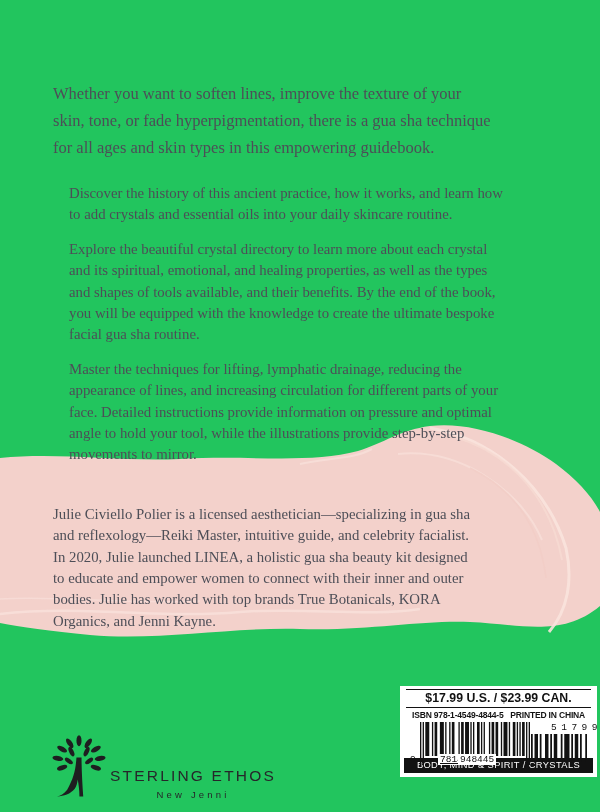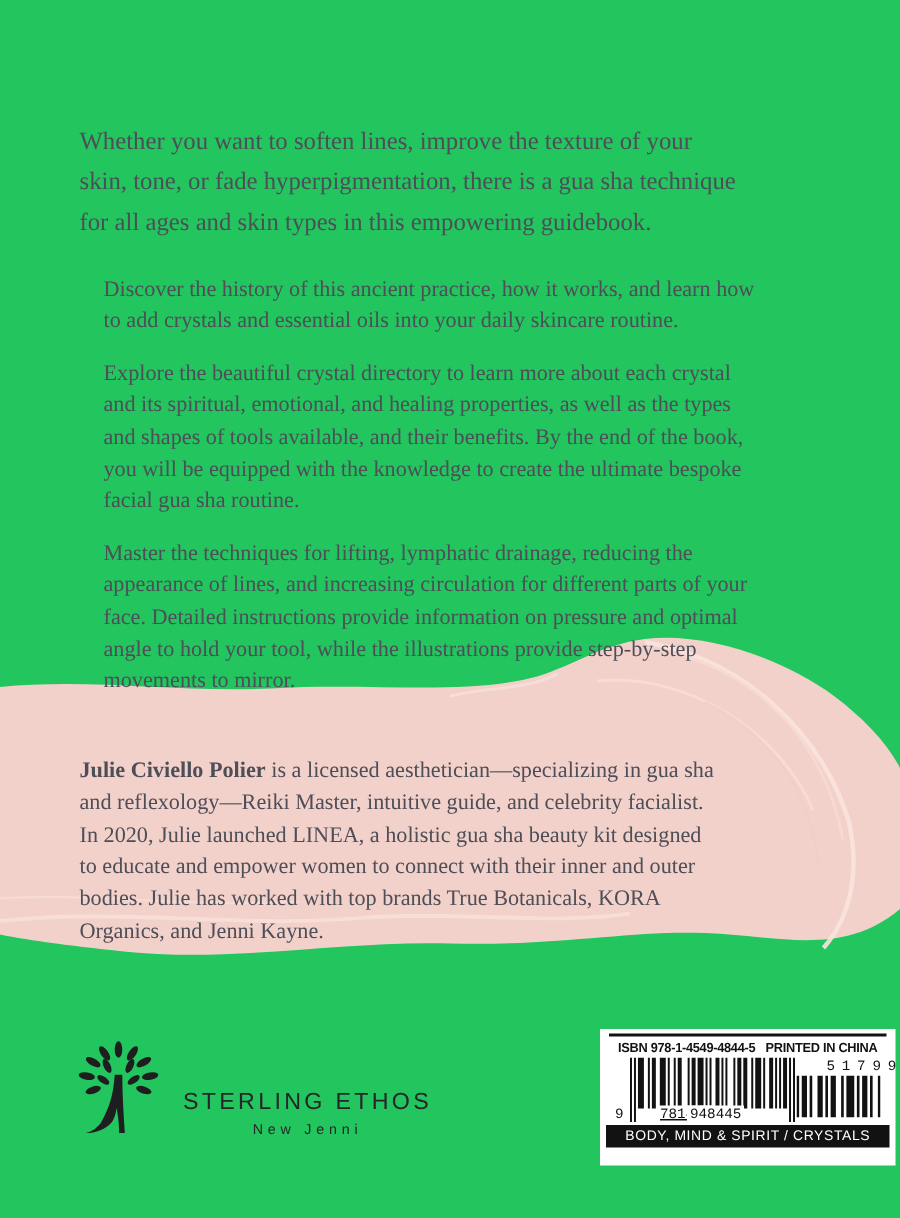--- a/index.html
+++ b/index.html
@@ -7,23 +7,23 @@
   .cover{position:relative;width:600px;height:812px;background:#22c55e;overflow:hidden;}
 
   .swoosh{position:absolute;left:0;top:408px;width:600px;height:280px;}
 
   .blurb{position:absolute;left:53px;top:80px;width:505px;color:#4d4e57;}
   .headline{font-size:16.5px;line-height:27px;white-space:pre-line;margin:0 0 22px 0;}
   .para{font-size:14.8px;line-height:21.4px;white-space:pre-line;margin:0 0 13px 16px;}
 
   .bio{position:absolute;left:53px;top:489px;width:460px;color:#4d4e57;
        font-size:14.8px;line-height:21.4px;white-space:pre-line;}
-  .bio .author{font-weight:700;text-align:right;}
+  .bio .author{font-weight:400;text-align:right;}
 
-  .publisher{position:absolute;left:52px;top:694px;display:flex;align-items:flex-start;gap:12px;}
+  .publisher{position:absolute;left:52px;top:735px;display:flex;align-items:flex-start;}
   .pub-text{display:flex;flex-direction:column;align-items:center;margin-left:4px;margin-top:32px;}
   .pub-name{font-family:"Liberation Sans",sans-serif;font-size:15.5px;letter-spacing:2.2px;
             color:#26262a;white-space:nowrap;}
   .pub-city{font-family:"Liberation Sans",sans-serif;font-size:9.5px;letter-spacing:3.2px;
             color:#26262a;margin-top:4px;white-space:nowrap;}
 
   .barcode-box{position:absolute;left:400px;top:686px;width:197px;height:91px;background:#ffffff;
                display:flex;flex-direction:column;font-family:"Liberation Sans",sans-serif;}
   .bb-rule{border-top:1.5px solid #121212;margin:0 6px;}
   .bb-rule.top{margin-top:3px;}
@@ -116,20 +116,21 @@
       </svg>
     </span>
     <span class="pub-text">
       <span class="pub-name">STERLING ETHOS</span>
       <span class="pub-city">New Jenni</span>
     </span>
   </div>
 
   <div class="barcode-box">
     <div class="bb-rule top"></div>
+    <div class="price">$17.99 U.S. / $23.99 CAN.</div>
     <div class="bb-rule"></div>
     <div class="isbn-row">
       <span>ISBN 978-1-4549-4844-5</span>
       <span>PRINTED IN CHINA</span>
     </div>
     <div class="bars-area">
       <div class="ean">
         <svg id="ean-bars" width="110" height="43" viewBox="0 0 100 43" preserveAspectRatio="none" aria-hidden="true">
             <rect x="0.00" y="0" width="1.20" height="43" fill="#121212"></rect>
             <rect x="2.41" y="0" width="1.20" height="43" fill="#121212"></rect>

